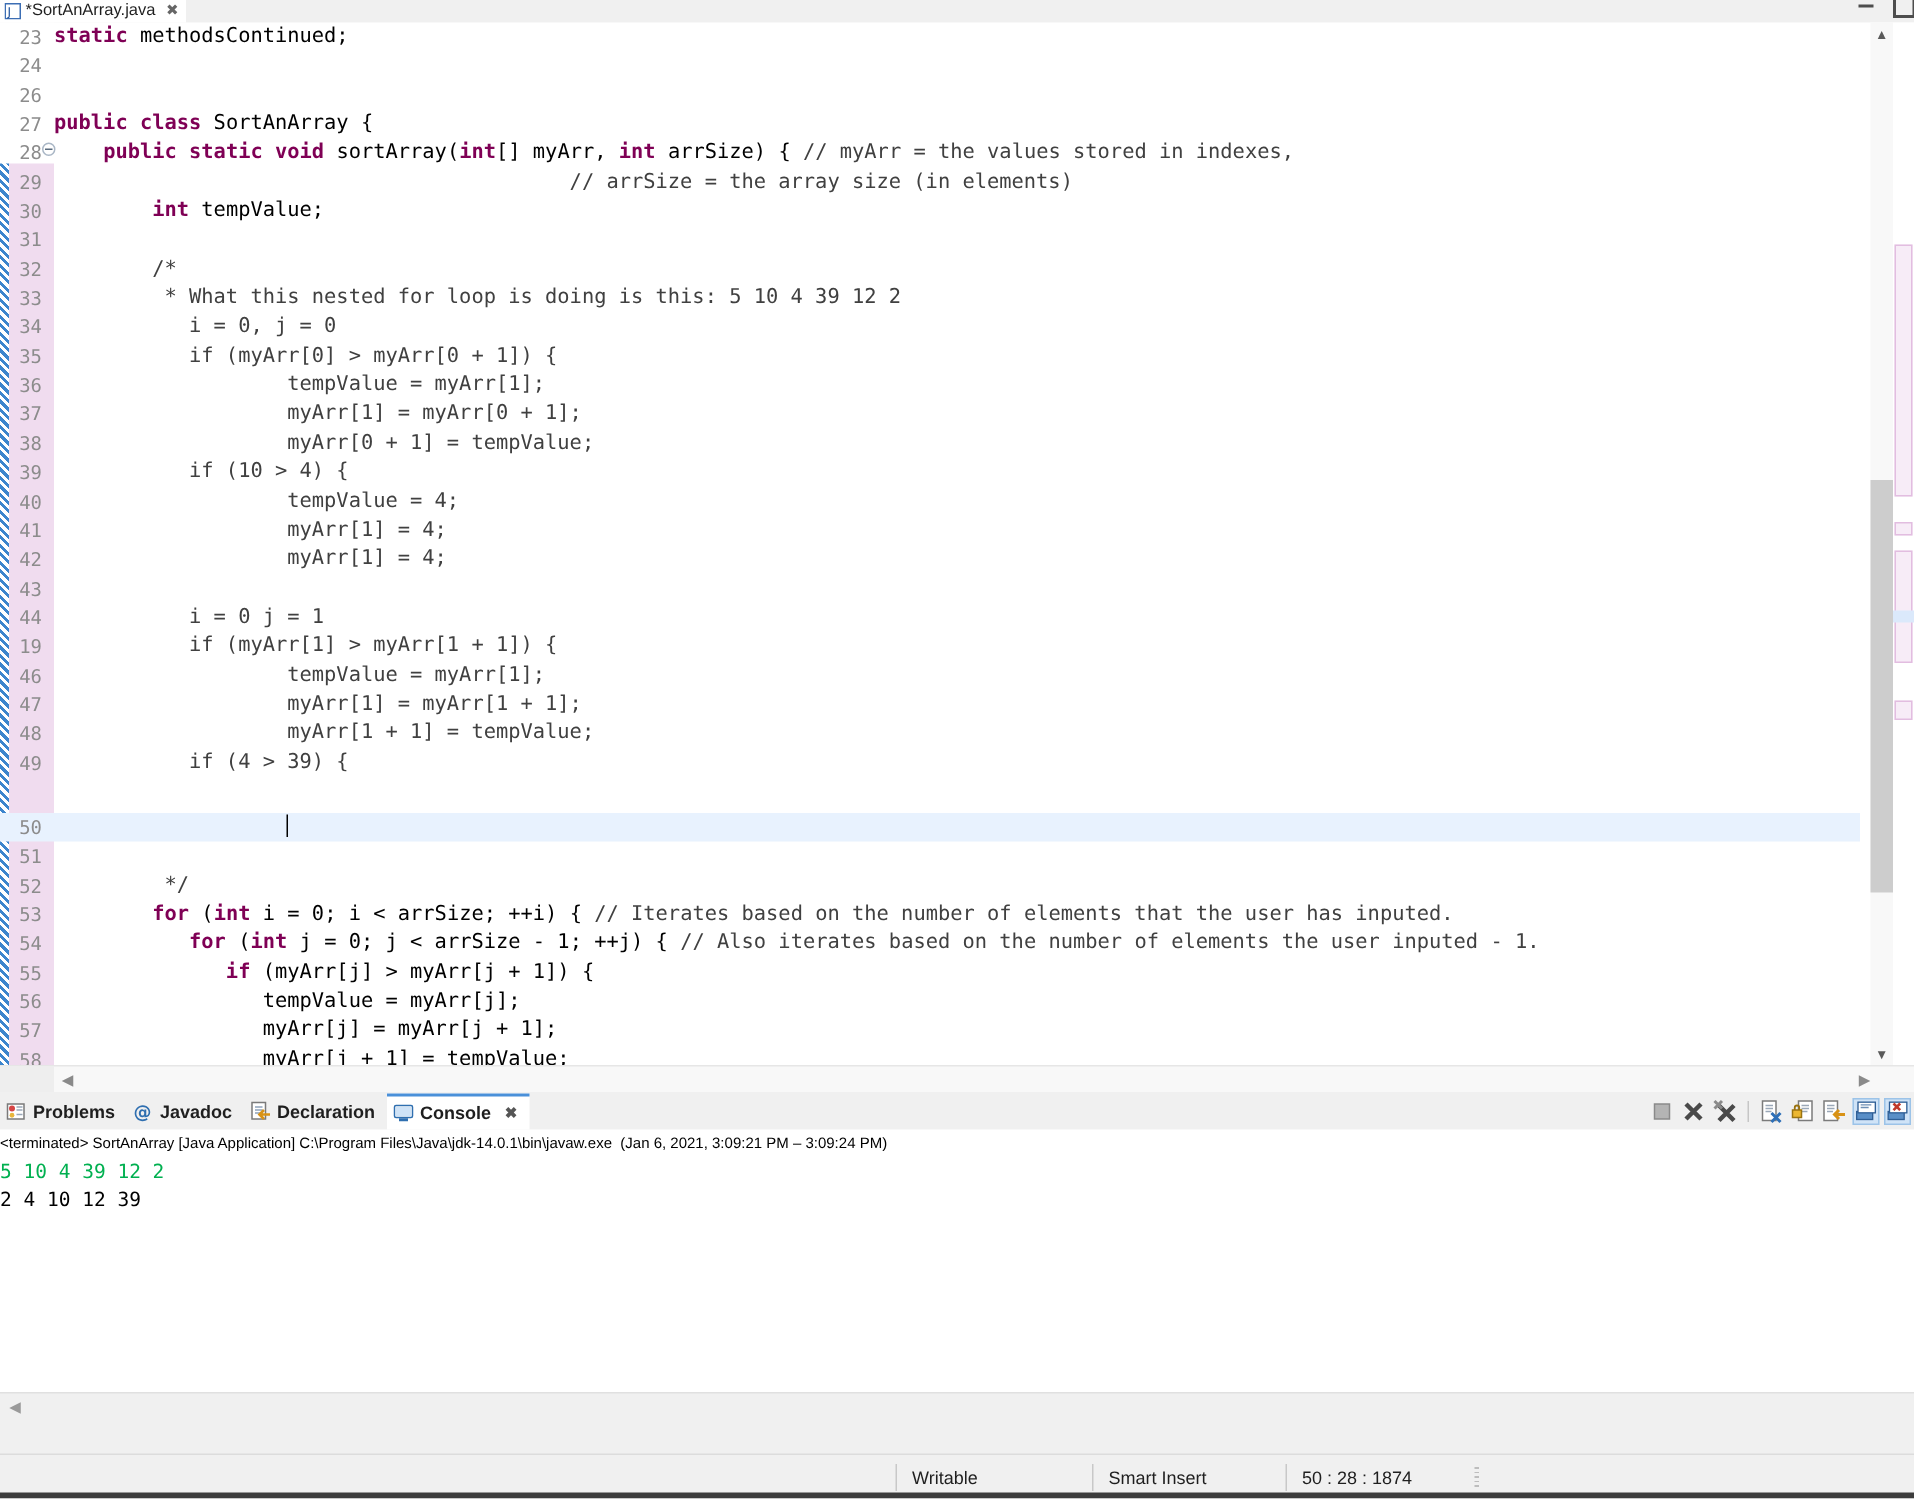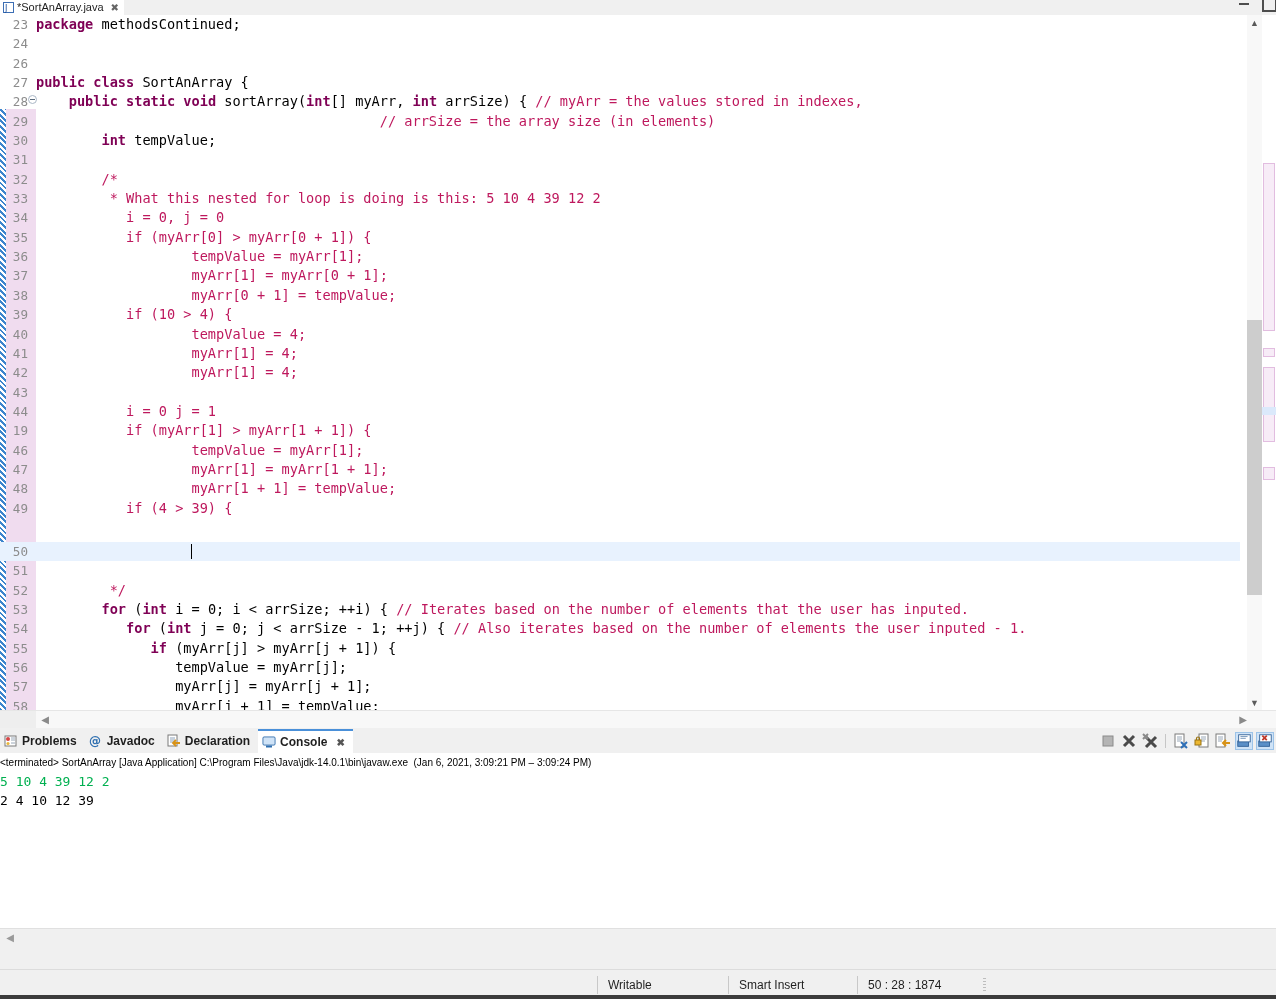--- a/index.html
+++ b/index.html
@@ -82,21 +82,21 @@
   .line .fold {
     position:absolute; left:28px; top:3px; width:9px; height:9px;
     border:1px solid #aab7c6; border-radius:50%; background:#fff;
   }
   .line .fold::after {
     content:""; position:absolute; left:1px; top:3px; width:5px; height:1px; background:#5a6b7d;
   }
   .line .code { position:absolute; left:36px; top:0; }
 
   .kw  { color:#7f0055; font-weight:bold; }
-  .cmt { color:#be185d; }
+  .cmt { color:#404040; }
   .pln { color:#000000; }
 
   .caret {
     display:inline-block; width:1px; height:15px; background:#000;
     vertical-align:-3px; margin-left:-1px;
   }
 
   
   .vscroll {
     position:absolute; right:14px; top:0px; width:15px; height:695px;
@@ -227,21 +227,21 @@
     </div>
   </div>
 
   <div class="editor">
     <div class="gutter">
       <div class="gutter-hl"></div>
     </div>
     <div class="diffstripe"></div>
 
     <div class="codewrap" id="codewrap">
-        <div class="line"><span class="num">23</span><span class="code"><span class="kw">package</span><span class="pln"> methodsContinued;</span></span></div>
+        <div class="line"><span class="num">23</span><span class="code"><span class="kw">static</span><span class="pln"> methodsContinued;</span></span></div>
         <div class="line"><span class="num">24</span><span class="code"></span></div>
         <div class="line"><span class="num">26</span><span class="code"></span></div>
         <div class="line"><span class="num">27</span><span class="code"><span class="kw">public class</span><span class="pln"> SortAnArray {</span></span></div>
         <div class="line"><span class="num">28</span><span class="fold"></span><span class="code"><span class="pln">    </span><span class="kw">public static void</span><span class="pln"> sortArray(</span><span class="kw">int</span><span class="pln">[] myArr, </span><span class="kw">int</span><span class="pln"> arrSize) { </span><span class="cmt">// myArr = the values stored in indexes,</span></span></div>
         <div class="line"><span class="num">29</span><span class="code"><span class="cmt">                                          // arrSize = the array size (in elements)</span></span></div>
         <div class="line"><span class="num">30</span><span class="code"><span class="pln">        </span><span class="kw">int</span><span class="pln"> tempValue;</span></span></div>
         <div class="line"><span class="num">31</span><span class="code"></span></div>
         <div class="line"><span class="num">32</span><span class="code"><span class="cmt">        /*</span></span></div>
         <div class="line"><span class="num">33</span><span class="code"><span class="cmt">         * What this nested for loop is doing is this: 5 10 4 39 12 2</span></span></div>
         <div class="line"><span class="num">34</span><span class="code"><span class="cmt">           i = 0, j = 0</span></span></div>

